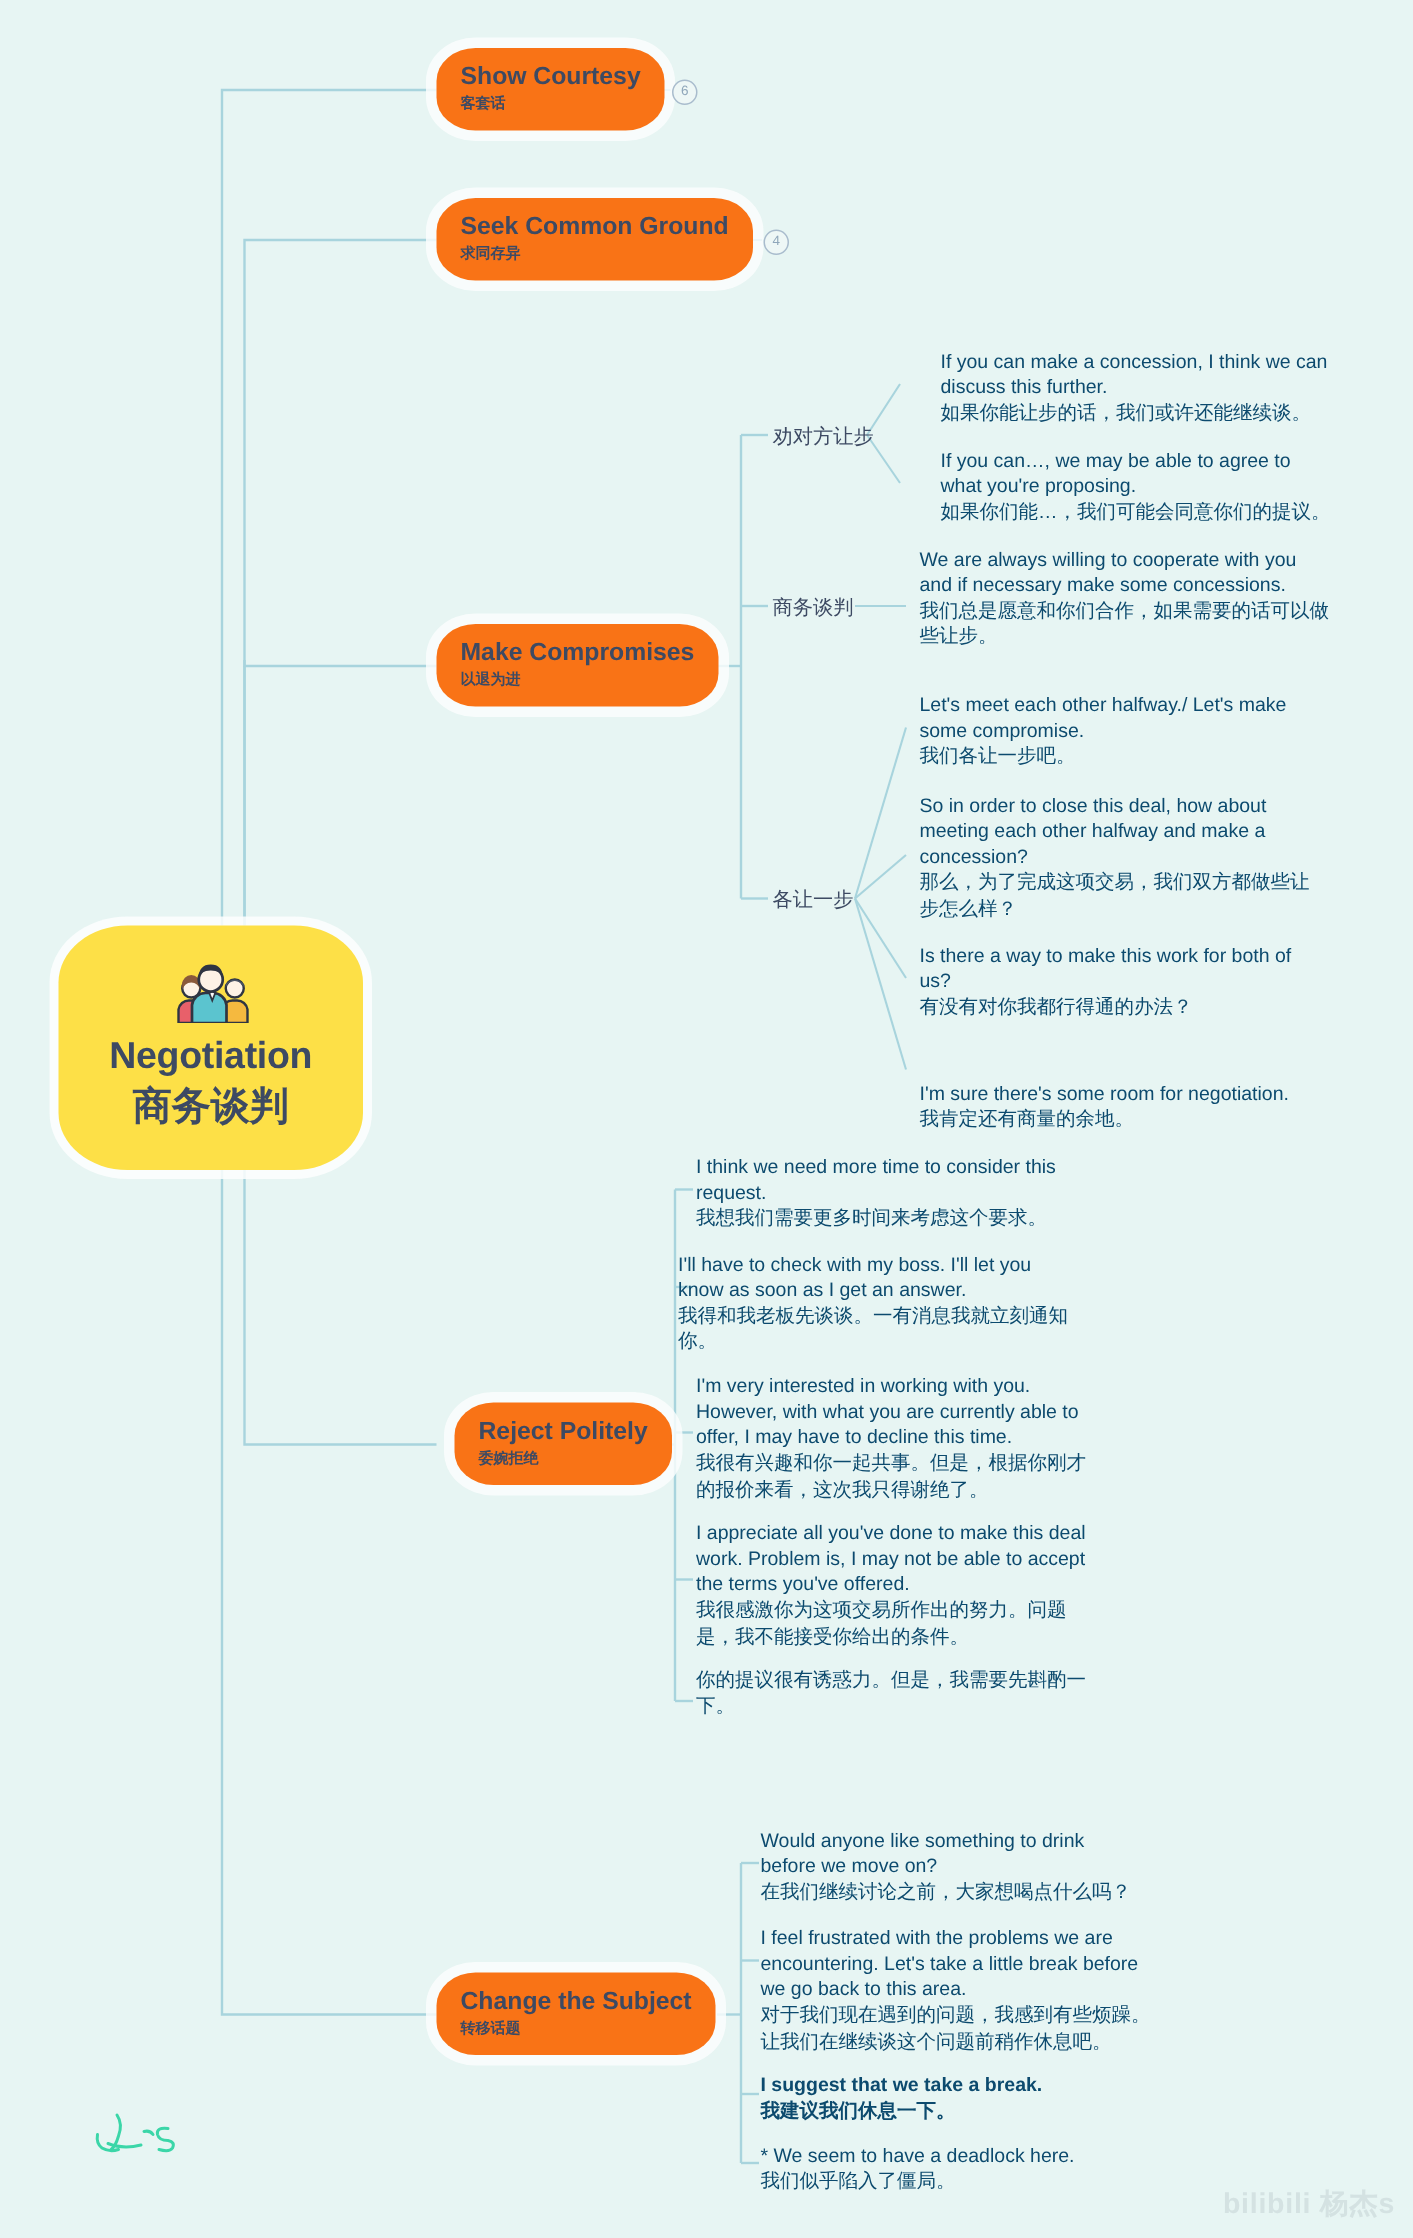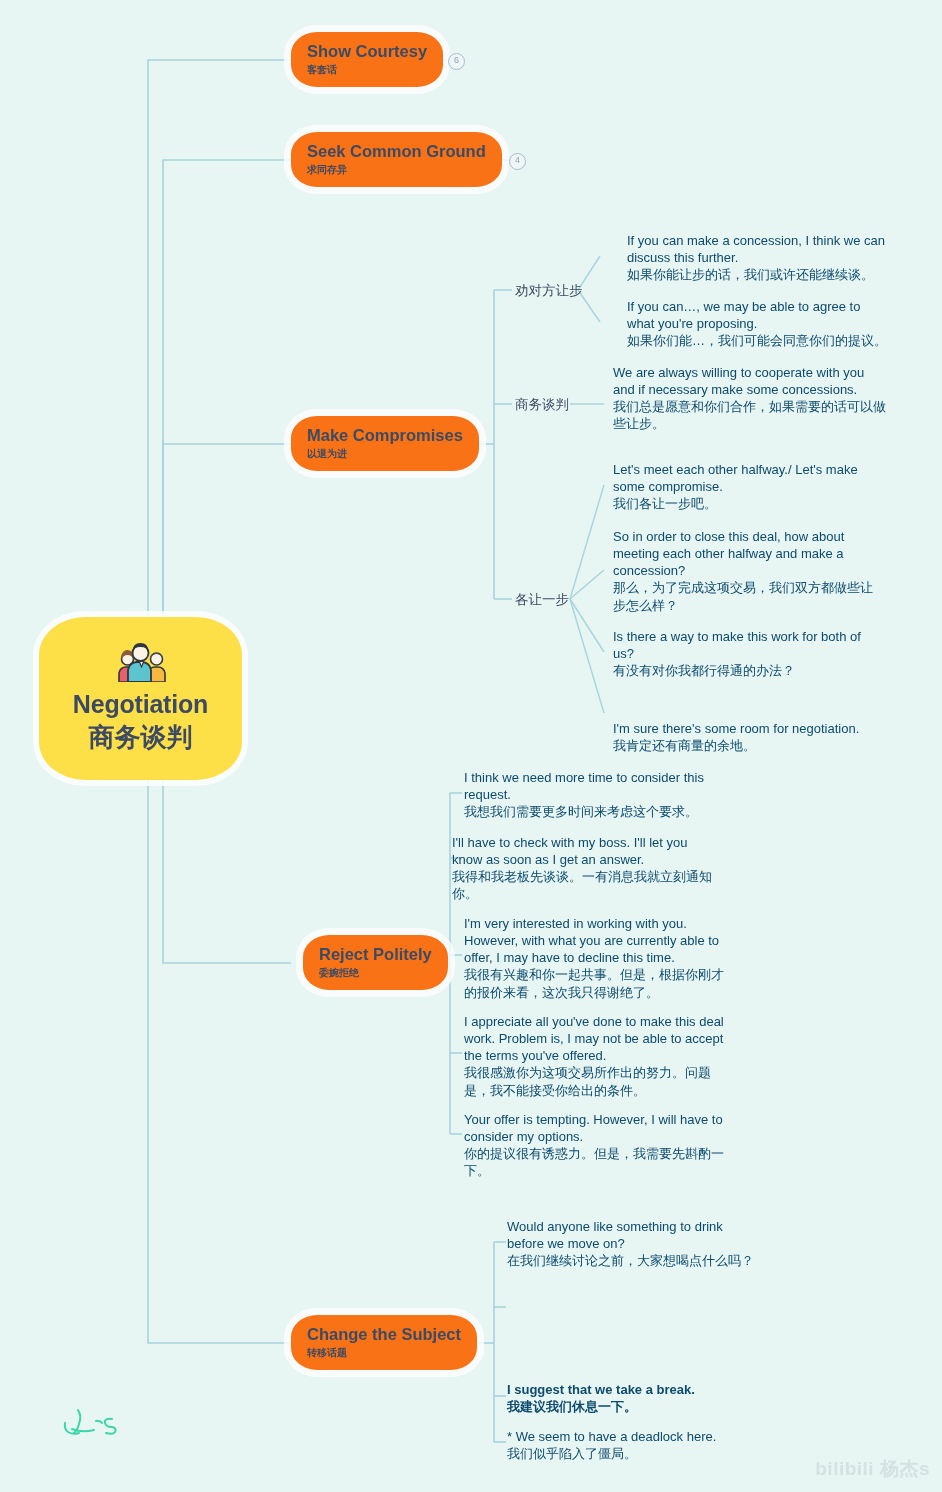--- a/index.html
+++ b/index.html
@@ -220,32 +220,35 @@
   </div>
   <div class="leaf" style="left:464px;top:915px;width:267px;">
     <span class="en">I'm very interested in working with you. However, with what you are currently able to offer, I may have to decline this time.</span>
     <span class="zh">我很有兴趣和你一起共事。但是，根据你刚才的报价来看，这次我只得谢绝了。</span>
   </div>
   <div class="leaf" style="left:464px;top:1013px;width:267px;">
     <span class="en">I appreciate all you've done to make this deal work. Problem is, I may not be able to accept the terms you've offered.</span>
     <span class="zh">我很感激你为这项交易所作出的努力。问题是，我不能接受你给出的条件。</span>
   </div>
   <div class="leaf" style="left:464px;top:1111px;width:267px;">
-    <span class="en">Your offer is tempting. However, I will have to consider my options.</span>
     <span class="zh">你的提议很有诱惑力。但是，我需要先斟酌一下。</span>
   </div>
 
   <div class="branch" style="left:291px;top:1315px;">
     <div class="b-en">Change the Subject</div>
     <div class="b-zh">转移话题</div>
   </div>
 
   <div class="leaf" style="left:507px;top:1218px;width:252px;">
     <span class="en">Would anyone like something to drink before we move on?</span>
     <span class="zh">在我们继续讨论之前，大家想喝点什么吗？</span>
+  </div>
+  <div class="leaf" style="left:507px;top:1283px;width:272px;">
+    <span class="en">I feel frustrated with the problems we are encountering. Let's take a little break before we go back to this area.</span>
+    <span class="zh">对于我们现在遇到的问题，我感到有些烦躁。让我们在继续谈这个问题前稍作休息吧。</span>
   </div>
   <div class="leaf" style="left:507px;top:1381px;width:252px;font-weight:bold;">
     <span class="en">I suggest that we take a break.</span>
     <span class="zh">我建议我们休息一下。</span>
   </div>
   <div class="leaf" style="left:507px;top:1428px;width:252px;">
     <span class="en">* We seem to have a deadlock here.</span>
     <span class="zh">我们似乎陷入了僵局。</span>
   </div>
 

